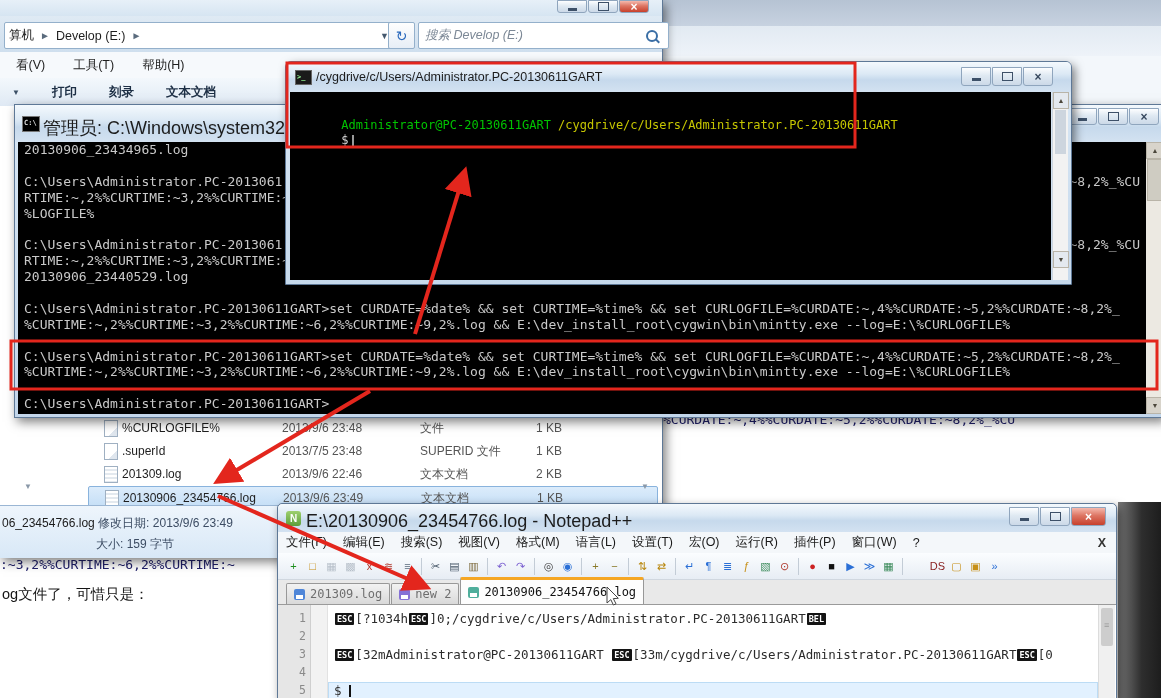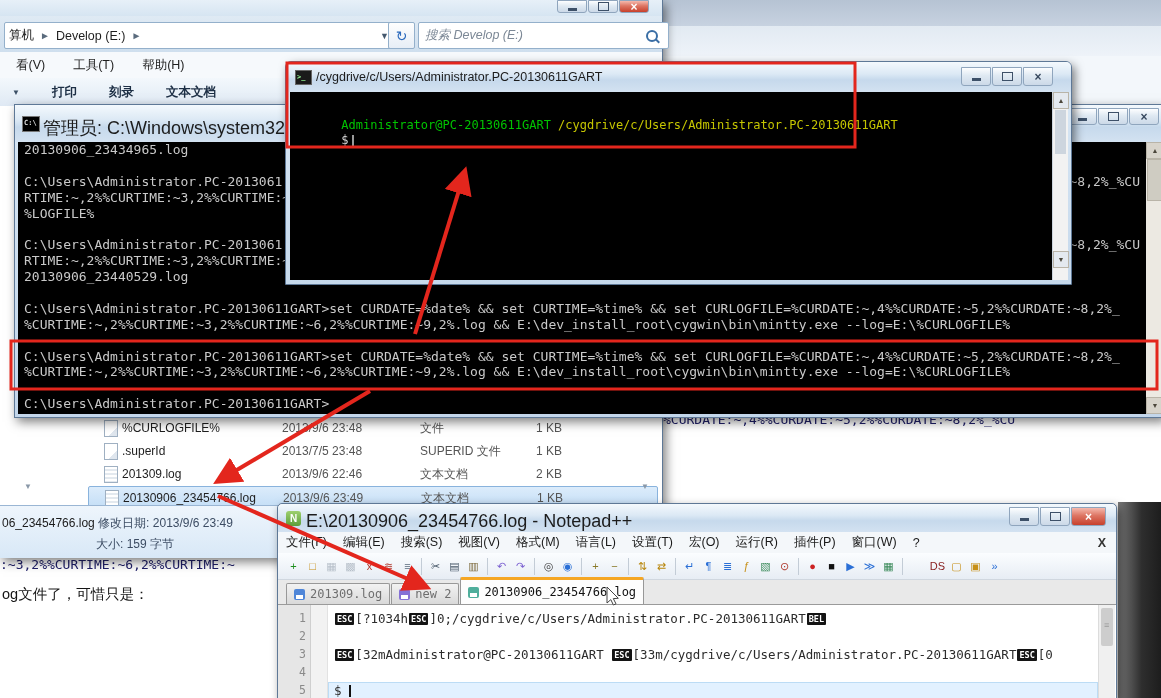--- a/index.html
+++ b/index.html
@@ -90,21 +90,21 @@
   #cmd-thumb{position:absolute;left:1px;top:17px;width:14px;height:40px;background:#cfccc2;border:1px solid #b9b4a8;}
 
   
   #win-mintty{left:285px;top:61px;width:785px;height:222px;background:linear-gradient(#dae8f5,#c6d9ec);}
   #mintty-title{height:30px;border-radius:5px 5px 0 0;}
   #mintty-icon{position:absolute;left:9px;top:8px;width:15px;height:13px;background:#1a1a1a;border:1px solid #666;}
   #mintty-icon::after{content:">_";color:#9f9;font:bold 7px "DejaVu Sans Mono",monospace;position:absolute;left:1px;top:2px;}
   #mintty-title-text{position:absolute;left:30px;top:8px;font-size:12.5px;}
   #mintty-winbtns{right:18px;top:5px;}
   #mintty-body{position:absolute;left:4px;top:30px;width:761px;height:188px;background:#000;
-               font:12px "DejaVu Sans Mono",monospace;white-space:pre;padding-left:8px;}
+               font:12px "DejaVu Sans Mono",monospace;white-space:pre;}
   #mintty-line1{position:absolute;left:8px;top:12px;}
   #mintty-user{color:var(--mintty-green);}
   #mintty-path{color:var(--mintty-yellow);}
   #mintty-line2{position:absolute;left:8px;top:27px;color:#d4d4d4;}
   #mintty-cursor{display:inline-block;width:2px;height:11px;background:#9a9a9a;vertical-align:-2px;margin-left:3px;}
   #mintty-scroll{position:absolute;left:766px;top:30px;width:15px;height:188px;background:#f2f2f2;border-left:1px solid #cdd5de;}
   #mintty-thumb{position:absolute;left:2px;top:18px;width:11px;height:44px;background:#cdd5de;}
 
   
   #win-npp{left:277px;top:503px;width:838px;height:195px;background:#eef3f9;border-radius:5px 5px 0 0;}

